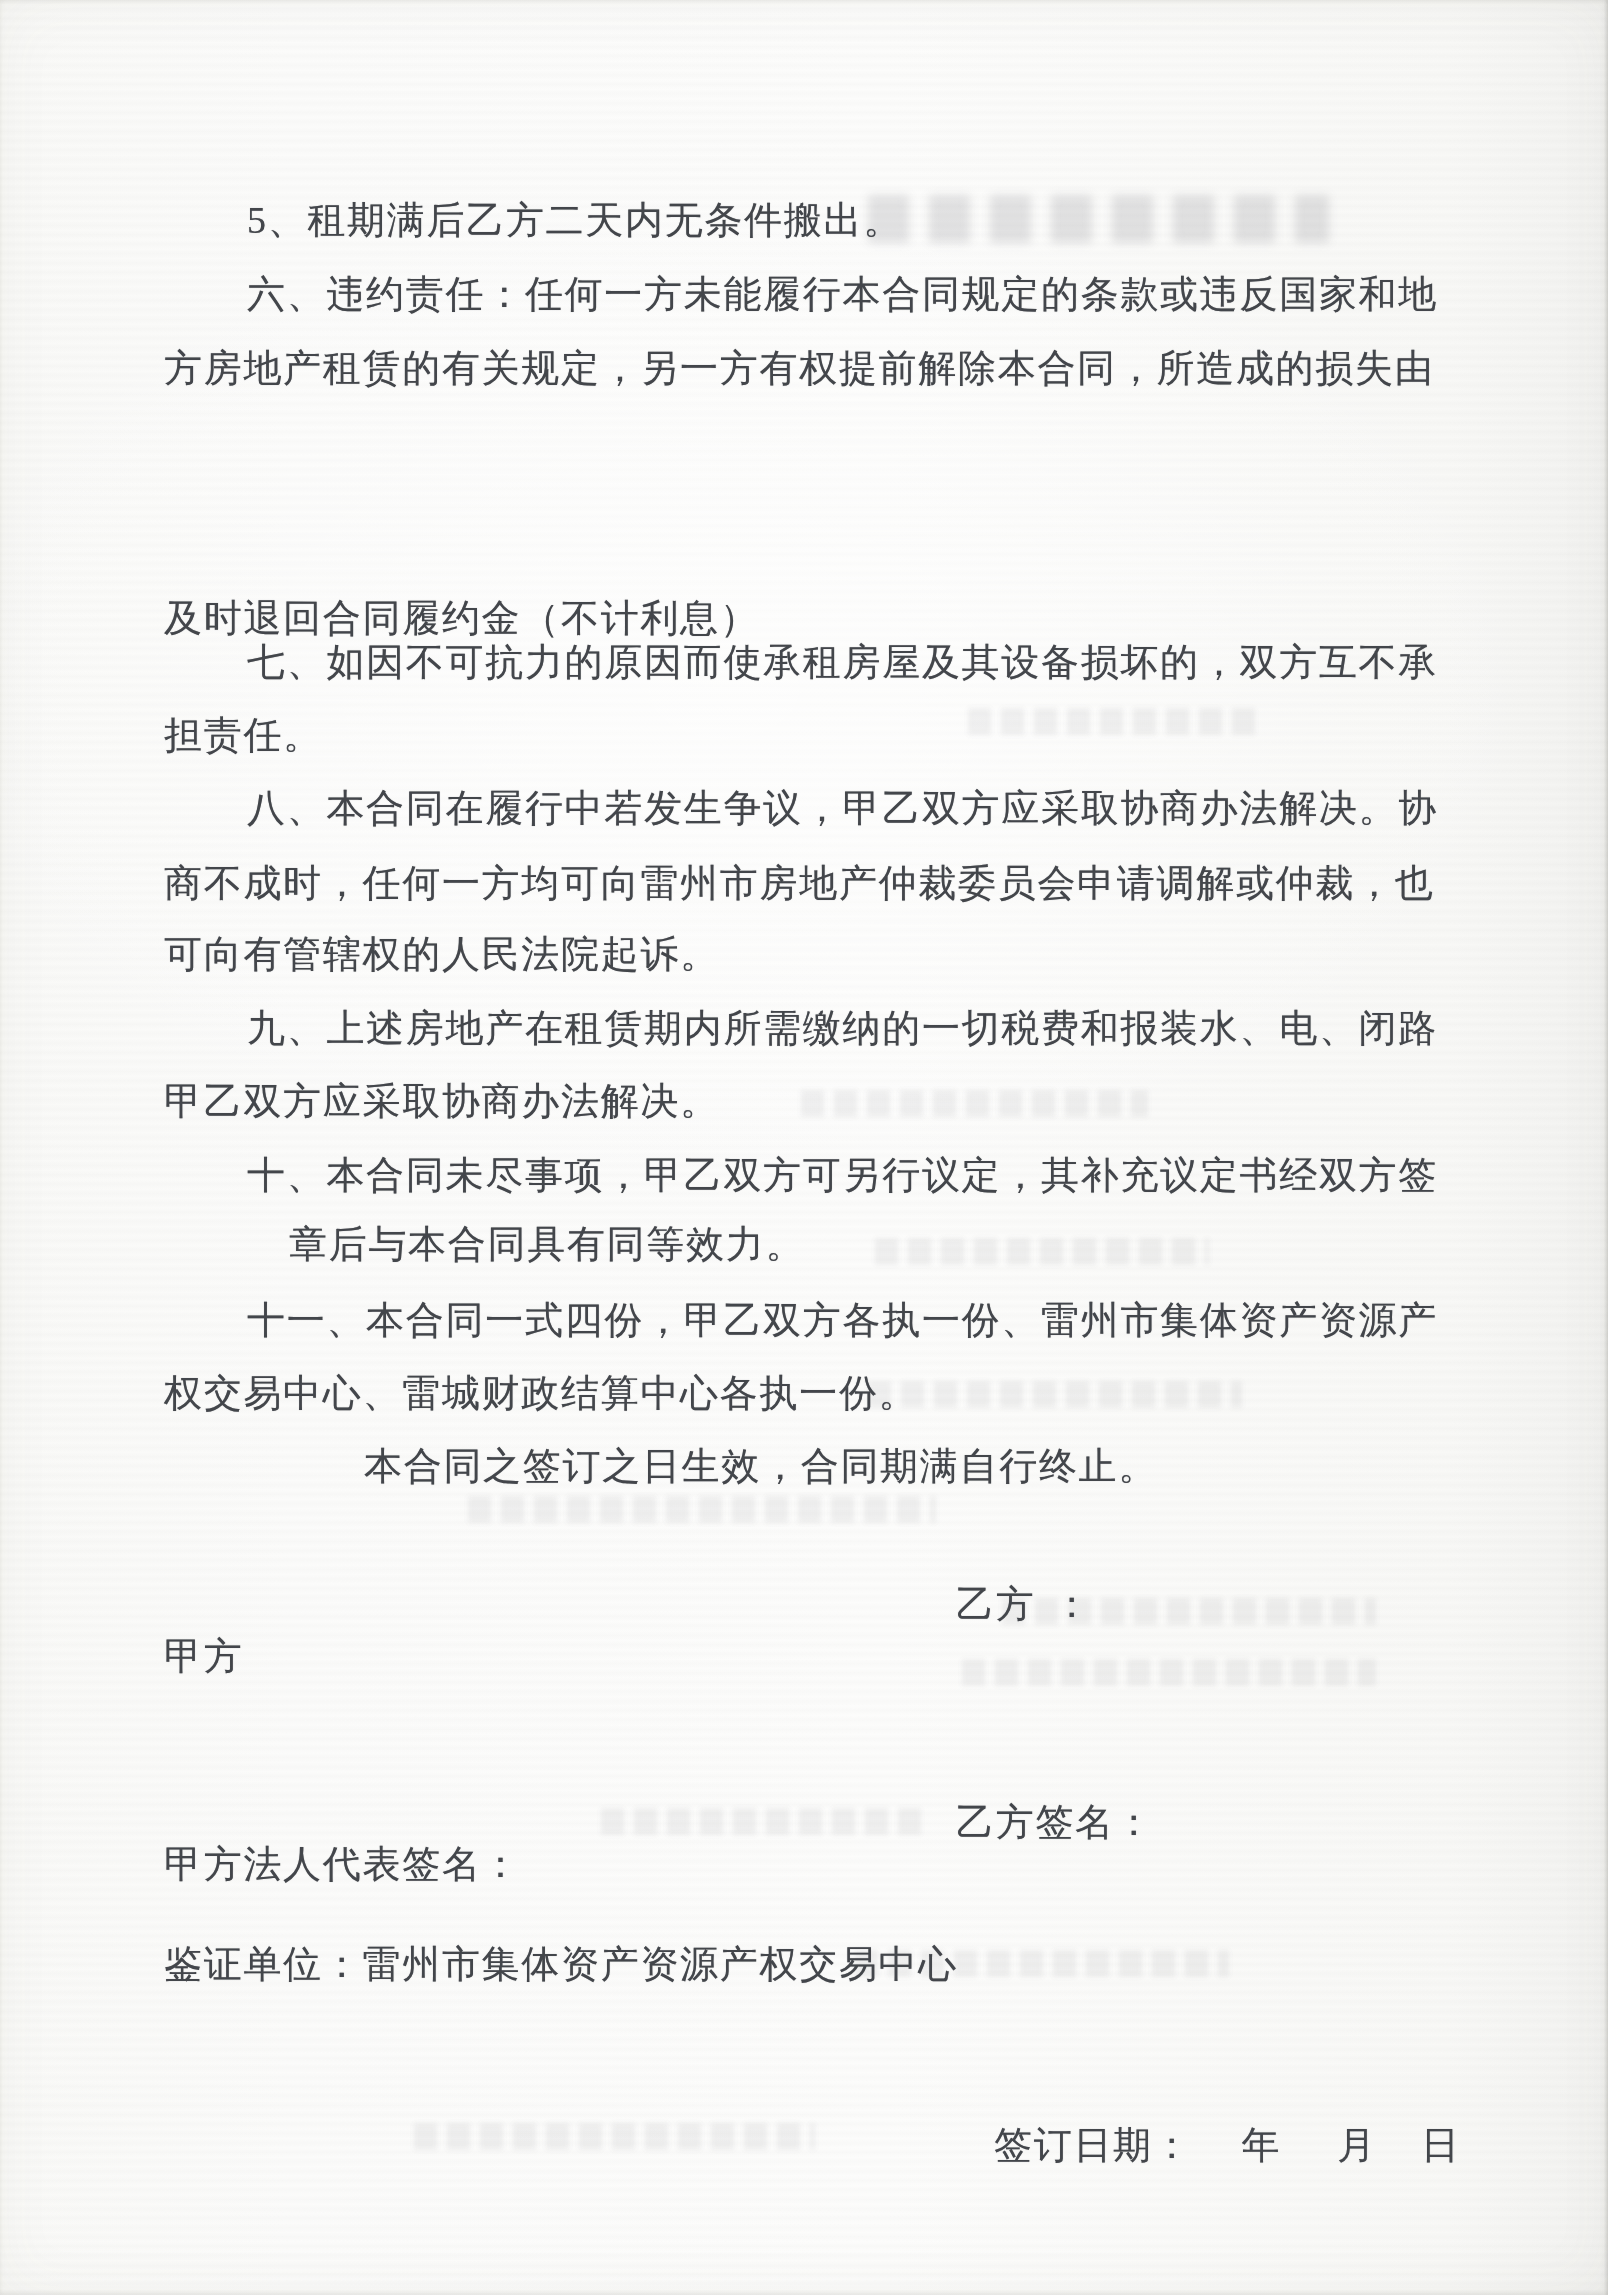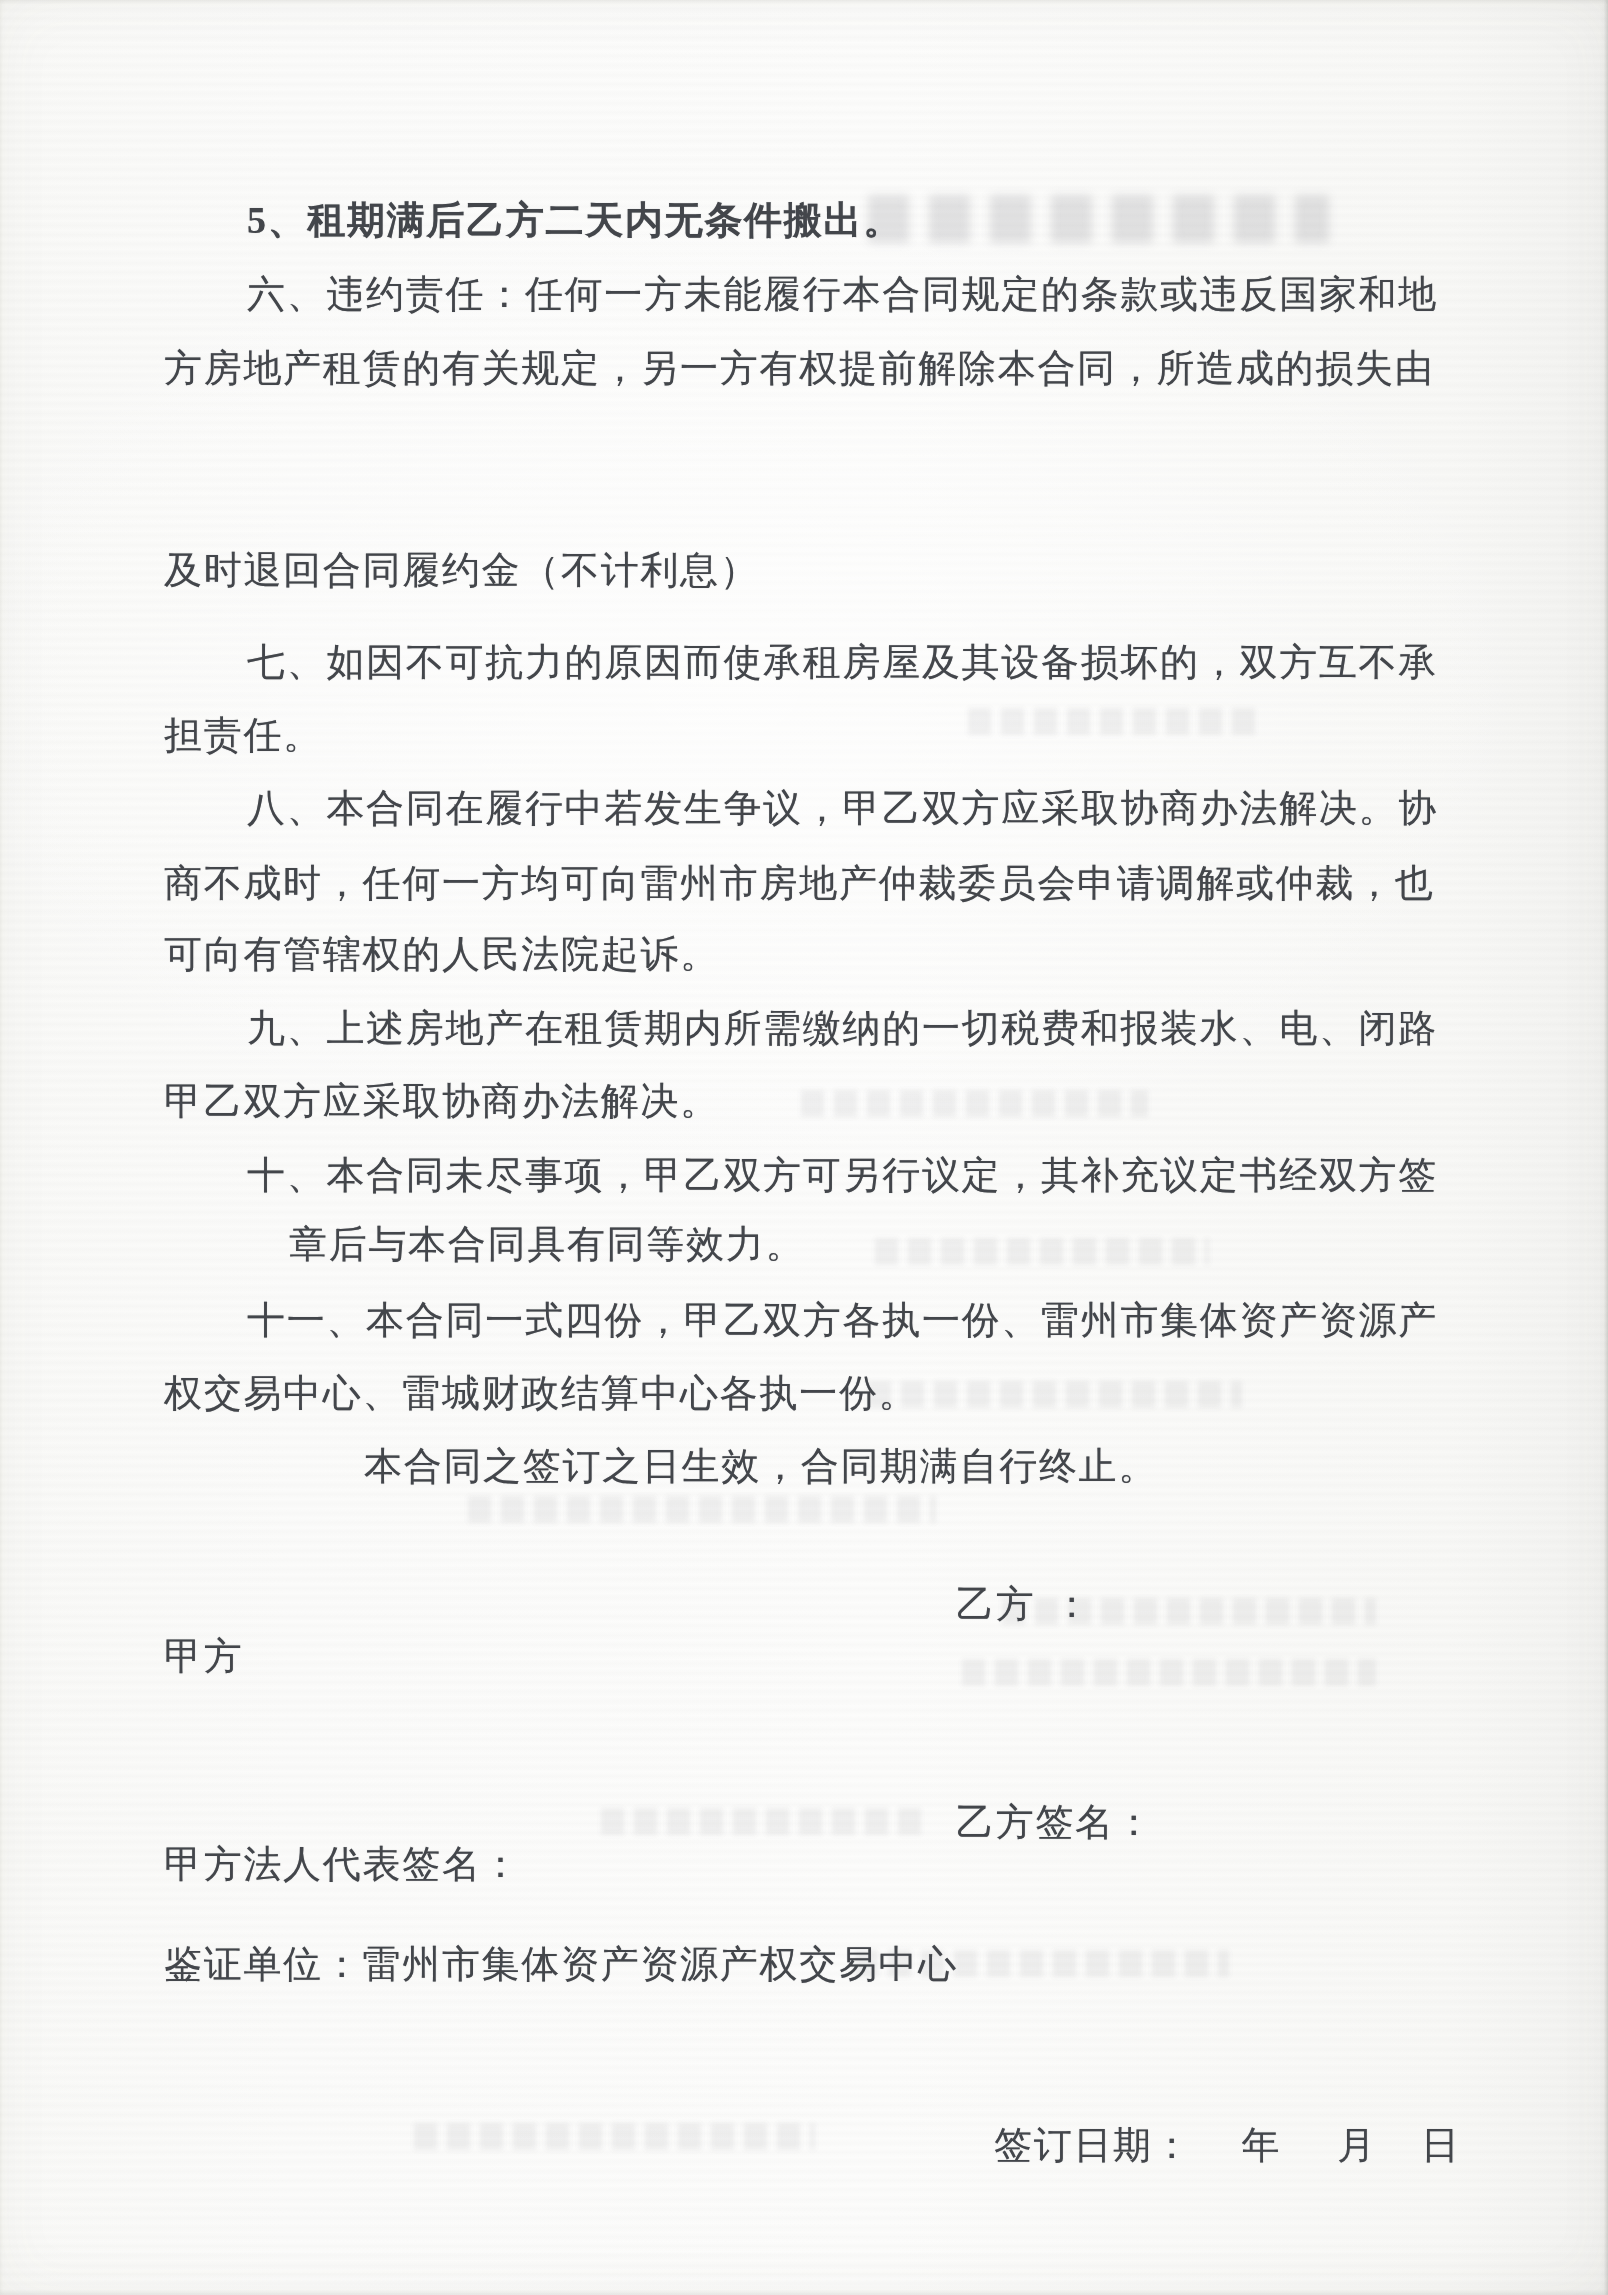--- a/index.html
+++ b/index.html
@@ -82,25 +82,25 @@
   <div class="ghost" style="left:801px; top:1090px; width:347px; height:27px;"></div>
   <div class="ghost" style="left:875px; top:1238px; width:334px; height:27px;"></div>
   <div class="ghost" style="left:868px; top:1381px; width:374px; height:27px;"></div>
   <div class="ghost" style="left:468px;  top:1496px; width:468px; height:27px;"></div>
   <div class="ghost" style="left:1002px; top:1598px; width:374px; height:27px;"></div>
   <div class="ghost" style="left:962px; top:1659px; width:414px; height:27px;"></div>
   <div class="ghost" style="left:601px;  top:1808px; width:321px; height:27px;"></div>
   <div class="ghost" style="left:855px; top:1950px; width:374px; height:27px;"></div>
   <div class="ghost" style="left:414px;  top:2123px; width:401px; height:27px;"></div>
 
-  <div class="line soft" style="left:247px; top:200px;font-weight:bold;">5、租期满后乙方二天内无条件搬出。</div>
+  <div class="line soft" style="left:247px; top:200px;">5、租期满后乙方二天内无条件搬出。</div>
 
   <div class="line soft" style="left:247px; top:274px;">六、违约责任：任何一方未能履行本合同规定的条款或违反国家和地</div>
   <div class="line soft" style="left:164px; top:348px;">方房地产租赁的有关规定，另一方有权提前解除本合同，所造成的损失由</div>
-  <div class="line soft" style="left:164px; top:550px;">及时退回合同履约金（不计利息）</div>
+  <div class="line soft" style="left:164px; top:598px;">及时退回合同履约金（不计利息）</div>
 
   <div class="line soft" style="left:247px; top:642px;">七、如因不可抗力的原因而使承租房屋及其设备损坏的，双方互不承</div>
   <div class="line soft" style="left:164px; top:715px;">担责任。</div>
 
   <div class="line soft" style="left:247px; top:788px;">八、本合同在履行中若发生争议，甲乙双方应采取协商办法解决。协</div>
   <div class="line soft" style="left:164px; top:863px;">商不成时，任何一方均可向雷州市房地产仲裁委员会申请调解或仲裁，也</div>
   <div class="line soft" style="left:164px; top:934px;">可向有管辖权的人民法院起诉。</div>
 
   <div class="line soft" style="left:247px; top:1008px;">九、上述房地产在租赁期内所需缴纳的一切税费和报装水、电、闭路</div>
   <div class="line soft" style="left:164px; top:1081px;">甲乙双方应采取协商办法解决。</div>

